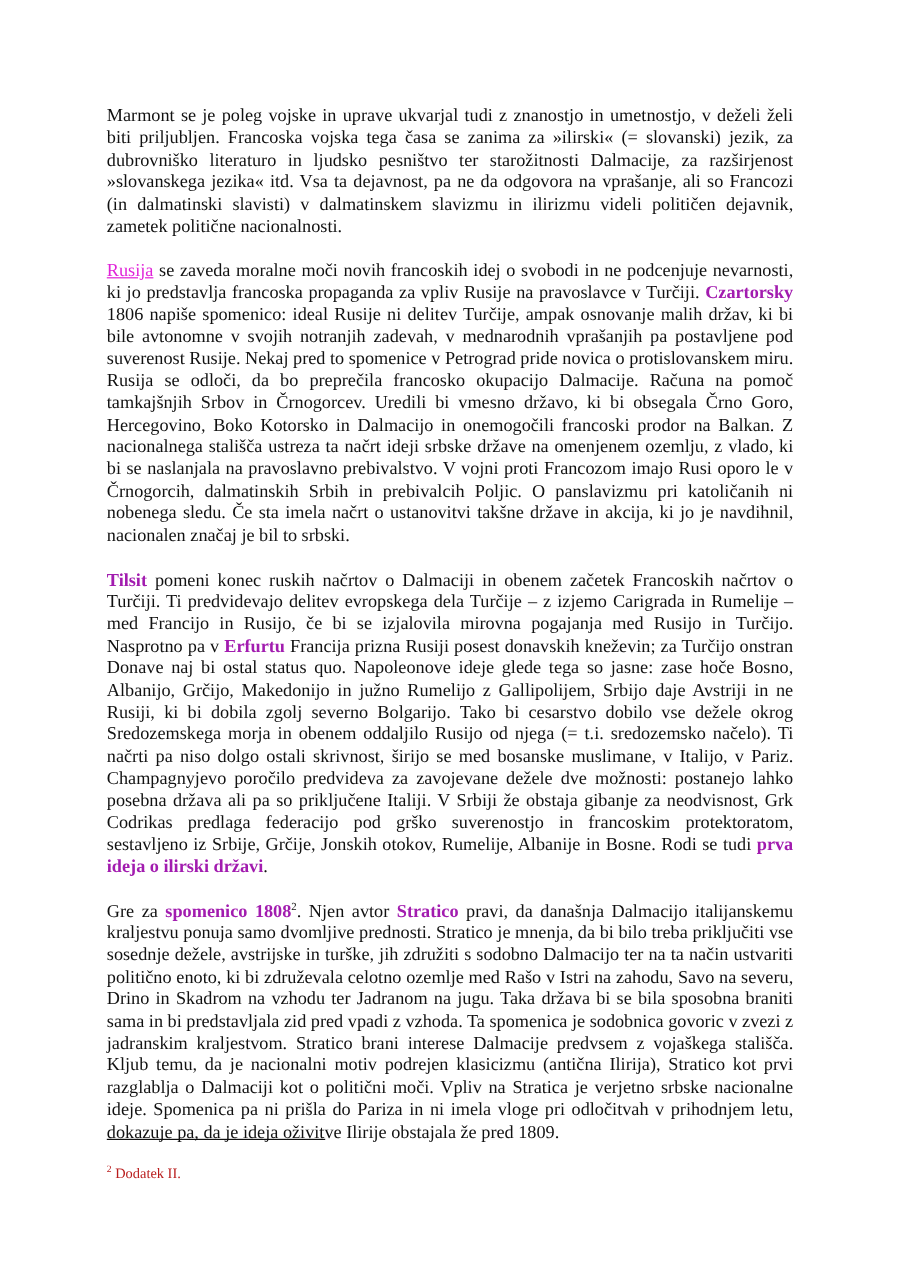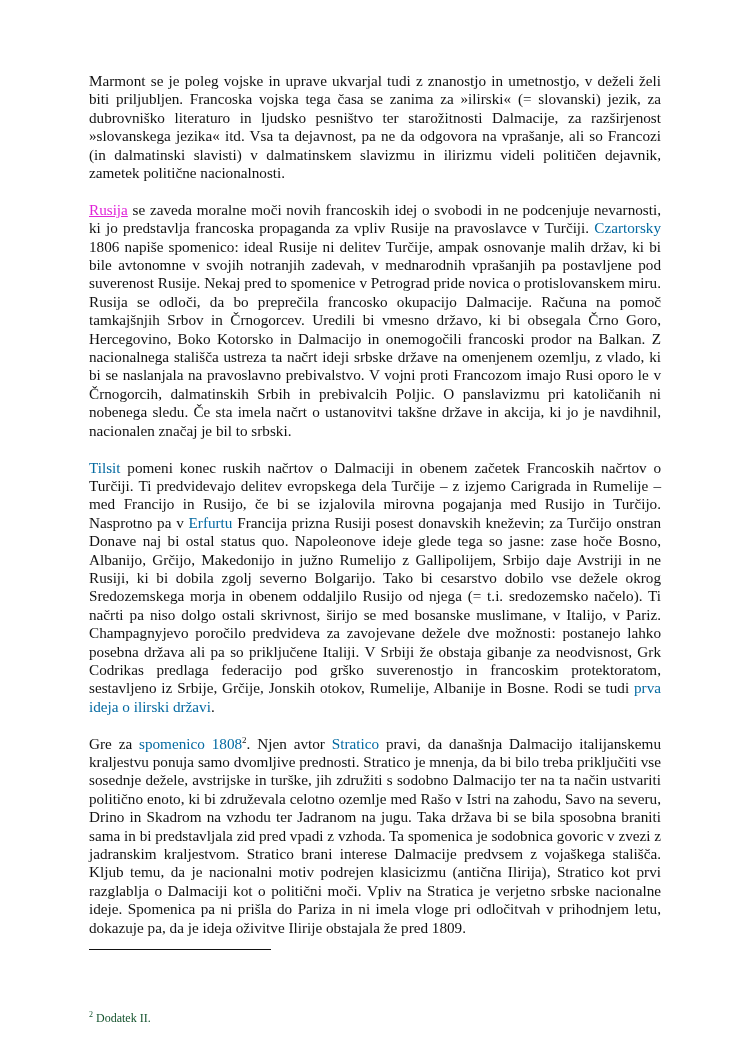--- a/index.html
+++ b/index.html
@@ -1,34 +1,34 @@
 <!DOCTYPE html>
 <html><head>
   <meta charset="utf-8">
   <style>
     html, body { margin: 0; padding: 0; background: #ffffff; }
     body { width: 750px; height: 1061px; position: relative; overflow: hidden; }
     .page {
-      position: absolute; left: 89px; top: 72px; width: 572px;
+      position: absolute; left: 89px; top: 88px; width: 572px;
       font-family: "Liberation Serif", serif; font-size: 15.2px; line-height: 18.4px;
       color: #111111; text-align: justify;
     }
     .para { margin: 0 0 18.4px 0; }
-    .hl { color: #0369a1; }
+    .hl { color: #a21caf; font-weight: bold; }
     .hl-u { color: #e022d8; text-decoration: underline; text-decoration-color: #e022d8; }
     .u { }
     b { font-weight: normal; }
     sup { font-size: 9px; line-height: 0; vertical-align: super; }
     .footnote-rule {
       position: absolute; left: 89px; top: 949px; width: 182px; height: 0;
       border-top: 1px solid #111;
     }
     .footnote {
-      position: absolute; left: 89px; top: 1011px;
-      font-family: "Liberation Serif", serif; font-size: 12px; color: #14532d;
+      position: absolute; left: 89px; top: 971px;
+      font-family: "Liberation Serif", serif; font-size: 12px; color: #b91c1c;
     }
     .footnote sup { font-size: 8px; }
   </style>
 </head>
 <body>
 
 <div class="page">
   <p class="para"><span>Marmont se je poleg vojske in uprave ukvarjal tudi z znanostjo in umetnostjo, v deželi želi biti priljubljen. Francoska vojska tega časa se zanima za »ilirski« (= slovanski) jezik, za dubrovniško literaturo in ljudsko pesništvo ter starožitnosti Dalmacije, za razširjenost »slovanskega jezika« itd. Vsa ta dejavnost, pa ne da odgovora na vprašanje, ali so Francozi (in dalmatinski slavisti) v dalmatinskem slavizmu in ilirizmu videli političen dejavnik, zametek politične nacionalnosti.</span></p>
   <p class="para"><span class="hl-u">Rusija</span><span> se zaveda moralne moči novih francoskih idej o svobodi in ne podcenjuje nevarnosti, ki jo predstavlja francoska propaganda za vpliv Rusije na pravoslavce v Turčiji. </span><span class="hl">Czartorsky</span><span> 1806 napiše spomenico: ideal Rusije ni delitev Turčije, ampak osnovanje malih držav, ki bi bile avtonomne v svojih notranjih zadevah, v mednarodnih vprašanjih pa postavljene pod suverenost Rusije. Nekaj pred to spomenice v Petrograd pride novica o protislovanskem miru. Rusija se odloči, da bo preprečila francosko okupacijo Dalmacije. Računa na pomoč tamkajšnjih Srbov in Črnogorcev. </span><b>Uredili bi vmesno državo, ki bi obsegala Črno Goro, Hercegovino, Boko Kotorsko in Dalmacijo in onemogočili francoski prodor na Balkan</b><span>. Z nacionalnega stališča ustreza ta načrt ideji srbske države na omenjenem ozemlju, z vlado, ki bi se naslanjala na pravoslavno prebivalstvo. V vojni proti Francozom imajo Rusi oporo le v Črnogorcih, dalmatinskih Srbih in prebivalcih Poljic. O panslavizmu pri katoličanih ni nobenega sledu. Če sta imela načrt o ustanovitvi takšne države in akcija, ki jo je navdihnil, nacionalen značaj je bil to srbski.</span></p>
   <p class="para"><span class="hl">Tilsit</span><span> pomeni konec ruskih načrtov o Dalmaciji in obenem začetek Francoskih načrtov o Turčiji. Ti predvidevajo delitev evropskega dela Turčije – z izjemo Carigrada in Rumelije – med Francijo in Rusijo, če bi se izjalovila mirovna pogajanja med Rusijo in Turčijo. Nasprotno pa v </span><span class="hl">Erfurtu</span><span> Francija prizna Rusiji posest donavskih kneževin; za Turčijo onstran Donave naj bi ostal status quo. Napoleonove ideje glede tega so jasne: zase hoče Bosno, Albanijo, Grčijo, Makedonijo in južno Rumelijo z Gallipolijem, Srbijo daje Avstriji in ne Rusiji, ki bi dobila zgolj severno Bolgarijo. Tako bi cesarstvo dobilo vse dežele okrog Sredozemskega morja in obenem oddaljilo Rusijo od njega (= t.i. sredozemsko načelo). Ti načrti pa niso dolgo ostali skrivnost, širijo se med bosanske muslimane, v Italijo, v Pariz. Champagnyjevo poročilo predvideva za zavojevane dežele </span><span class="u">dve možnosti</span><span>: postanejo lahko posebna država ali pa so priključene Italiji. V Srbiji že obstaja gibanje za neodvisnost, Grk Codrikas predlaga federacijo pod grško suverenostjo in francoskim protektoratom, sestavljeno iz Srbije, Grčije, Jonskih otokov, Rumelije, Albanije in Bosne. Rodi se tudi </span><span class="hl">prva ideja o ilirski državi</span><span>.</span></p>

